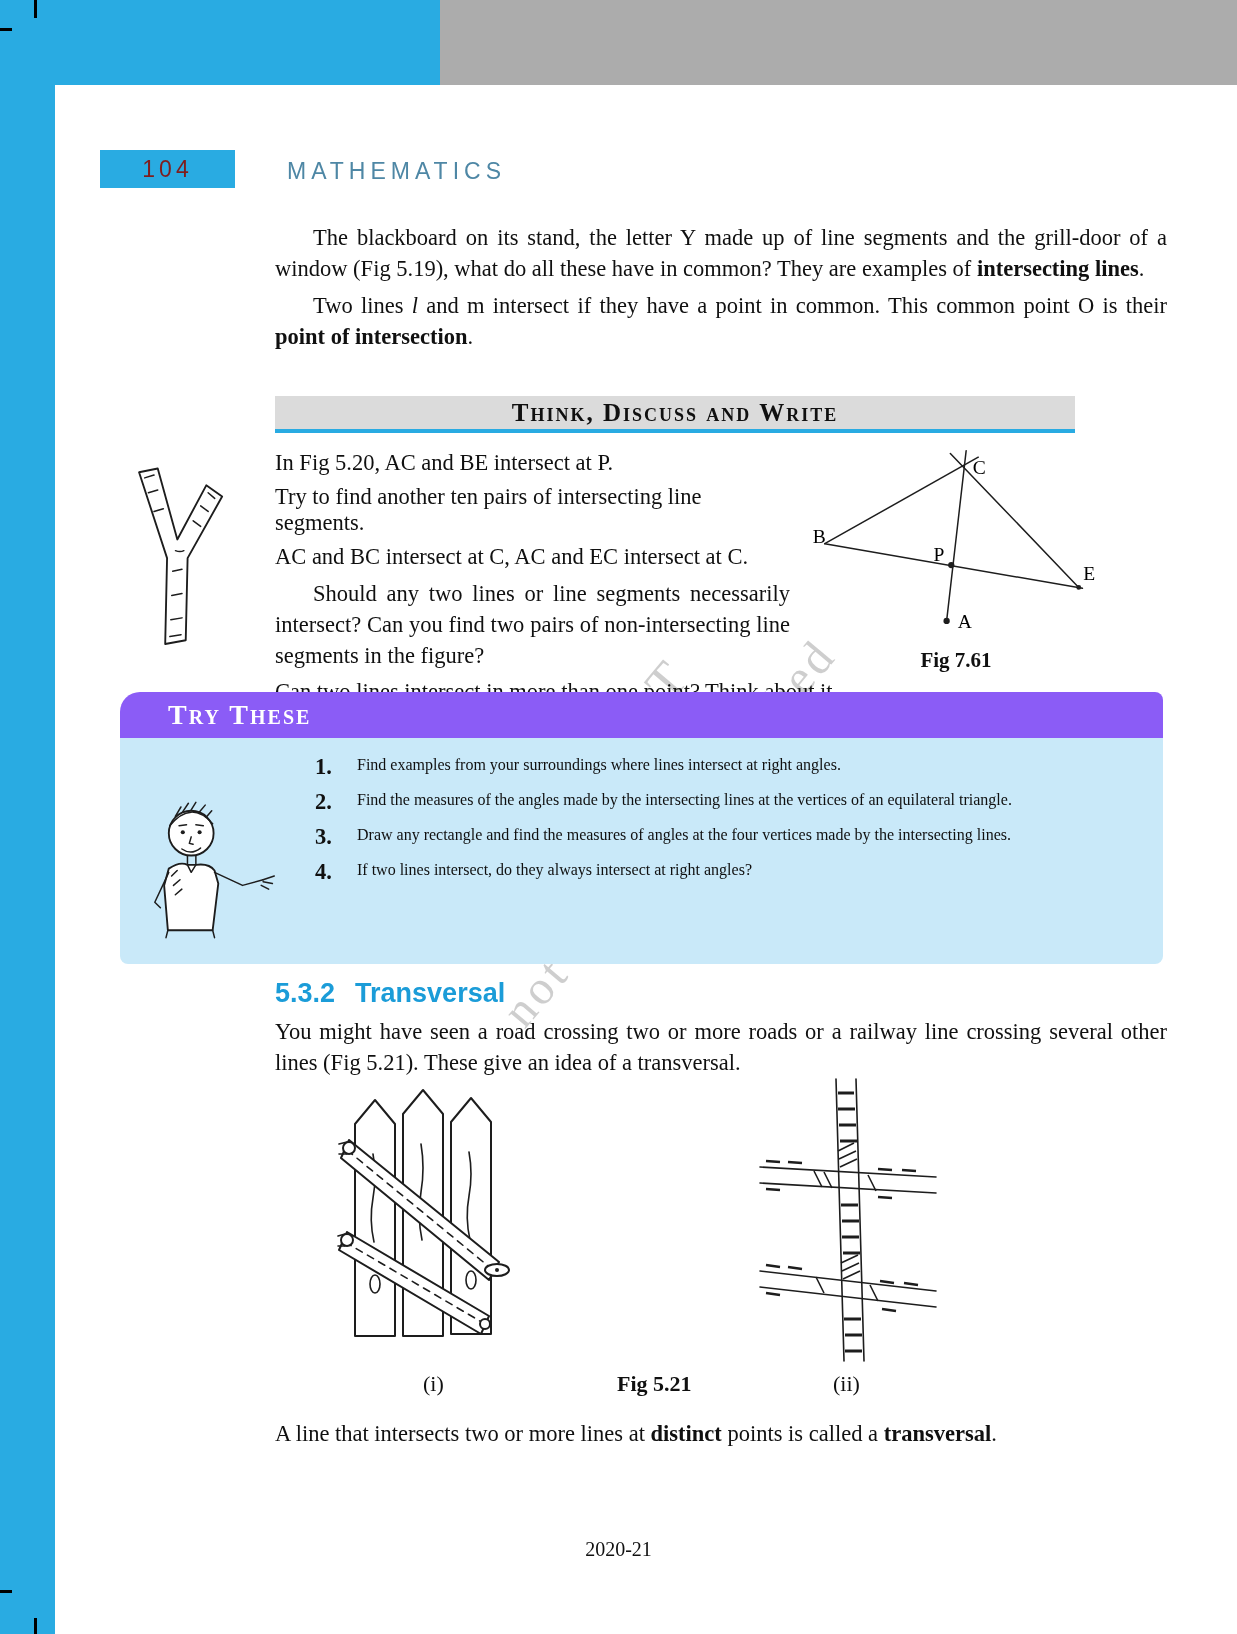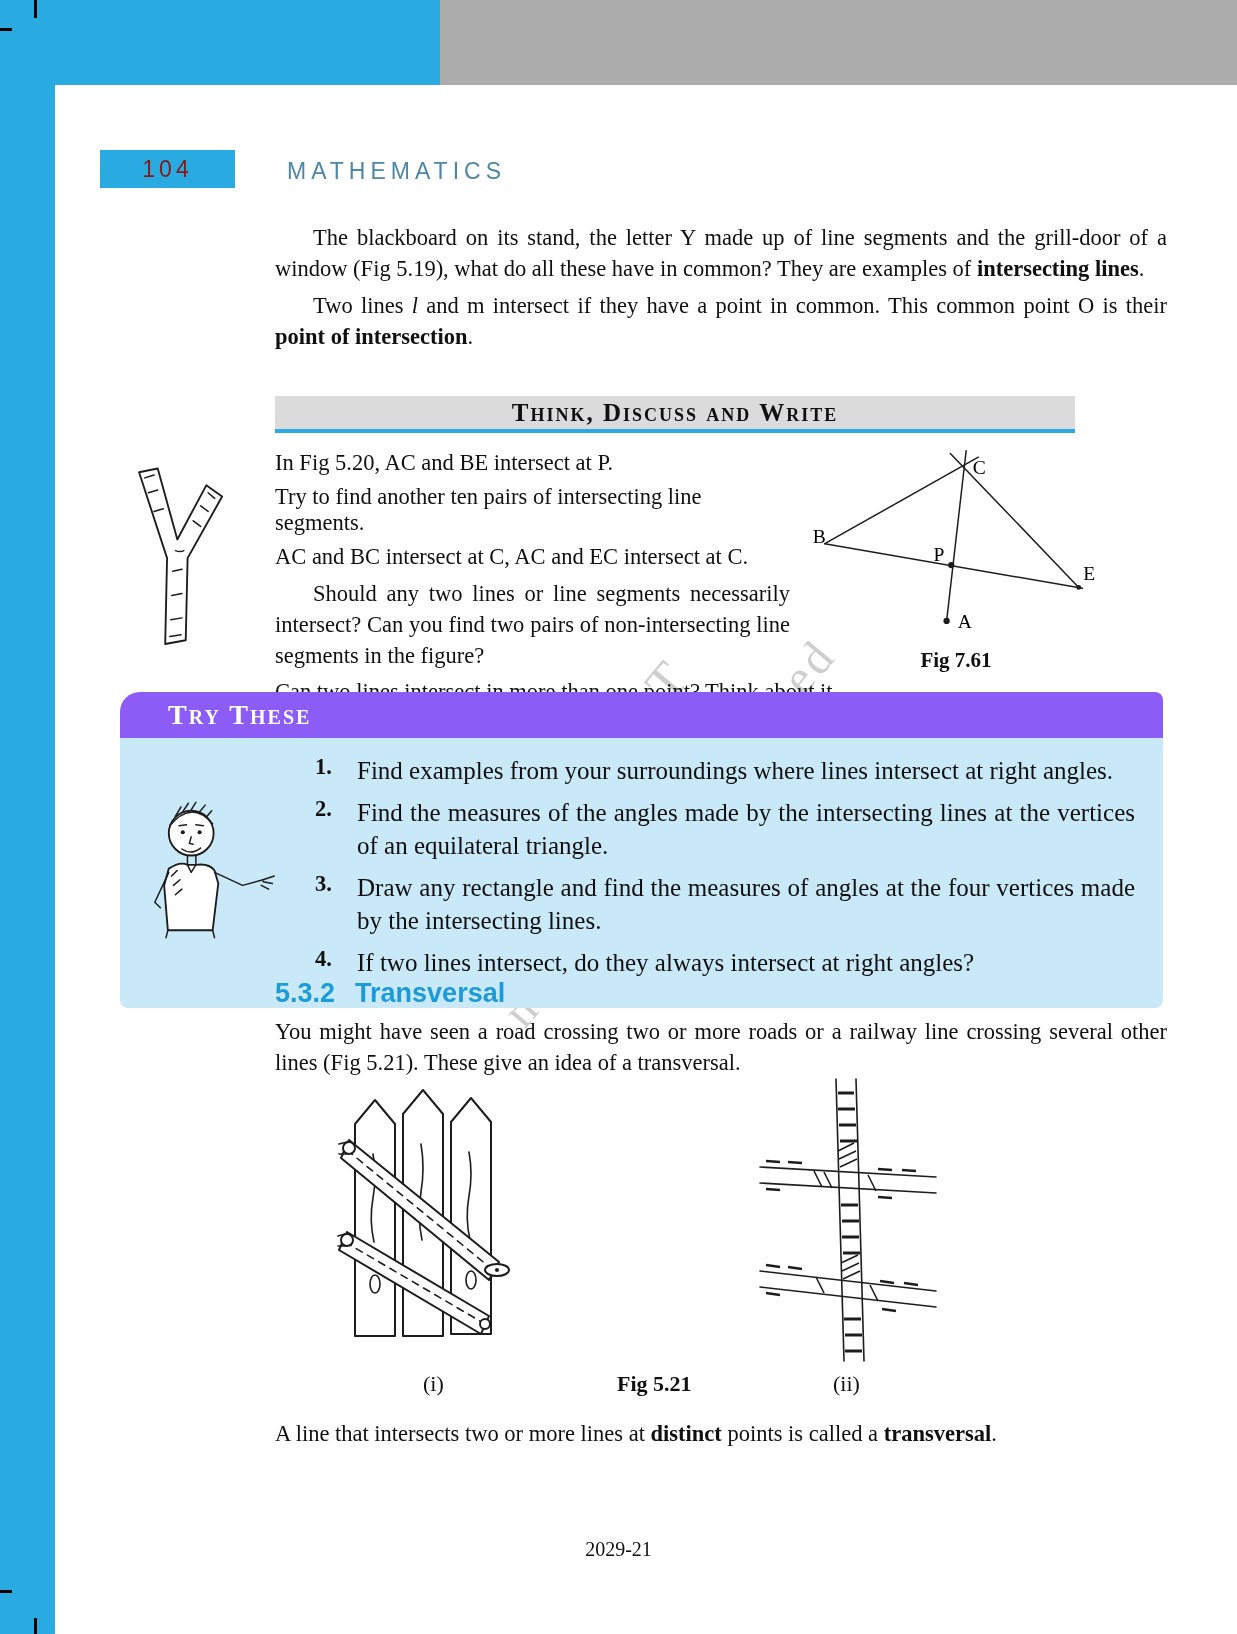--- a/index.html
+++ b/index.html
@@ -32,21 +32,21 @@
   .fig520{float:right;width:312px;margin-left:10px;margin-right:55px;margin-top:-4px;text-align:center;}
   .fig-caption{font-weight:bold;font-size:21px;margin-top:2px;}
   .slingshot{position:absolute;left:126px;top:466px;}
   
   .try-panel{position:absolute;left:120px;top:692px;width:1043px;border-radius:20px 8px 8px 8px;overflow:hidden;}
   .try-header{background:#8b5cf6;height:46px;display:flex;align-items:center;padding-left:48px;}
   .try-title{font-variant:small-caps;font-weight:bold;font-size:28px;color:#ffffff;letter-spacing:2px;}
   .try-body{background:#C9E9F9;position:relative;padding:16px 28px 20px 195px;min-height:190px;}
   .try-item{display:flex;margin-bottom:9px;}
   .try-num{font-weight:bold;font-size:22.5px;width:42px;flex:0 0 42px;}
-  .try-text{font-size:25px;line-height:1.32;text-align:justify;}
+  .try-text{font-size:16px;line-height:1.32;text-align:justify;}
   .boy{position:absolute;left:18px;top:58px;}
   
   .sec-heading{position:absolute;left:275px;top:978px;font-family:"Liberation Sans",sans-serif;
       font-weight:bold;font-size:27px;color:#1B9CD8;}
   .sec-heading .num{margin-right:20px;}
   .trans-para{position:absolute;left:275px;top:1016px;width:892px;}
   .fig521-wrap{position:absolute;left:275px;top:1075px;width:892px;height:320px;}
   .gate{position:absolute;left:62px;top:8px;}
   .rail{position:absolute;left:478px;top:0px;}
   .fig521-labels{position:absolute;left:0;top:296px;width:892px;font-size:22px;}
@@ -249,15 +249,15 @@
     </div>
     <div class="fig521-labels">
       <span class="lbl-i">(i)</span>
       <span class="lbl-cap">Fig 5.21</span>
       <span class="lbl-ii">(ii)</span>
     </div>
   </div>
 
   <p class="para closing" style="margin:0;"><span>A line that intersects two or more lines at </span><span class="bold">distinct</span><span> points is called a </span><span class="bold">transversal</span><span>.</span></p>
 
-  <div class="footer">2029-21</div>
+  <div class="footer">2020-21</div>
 
 </div>
 
 </body></html>

